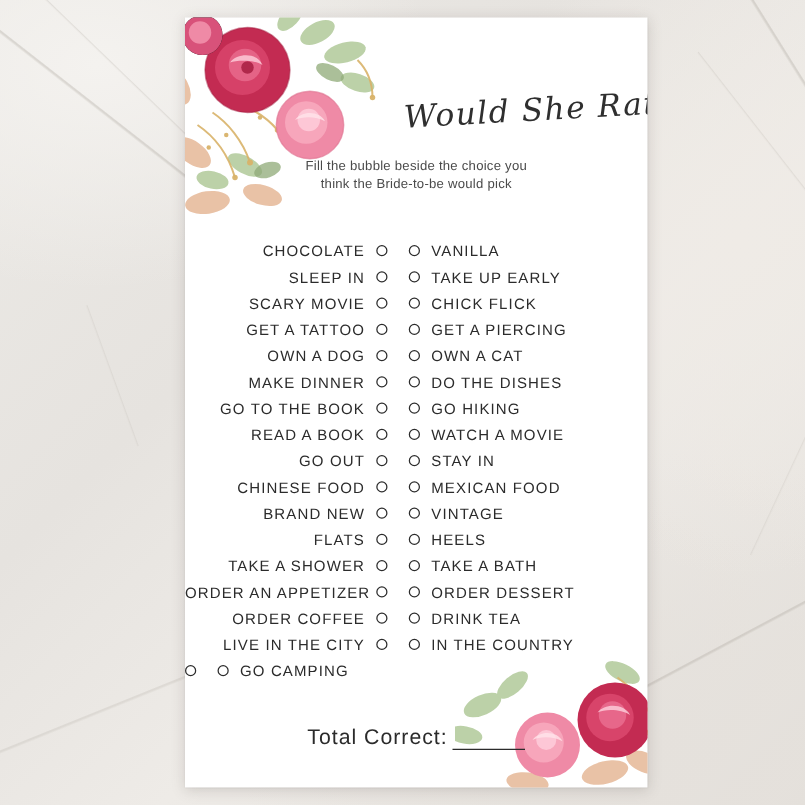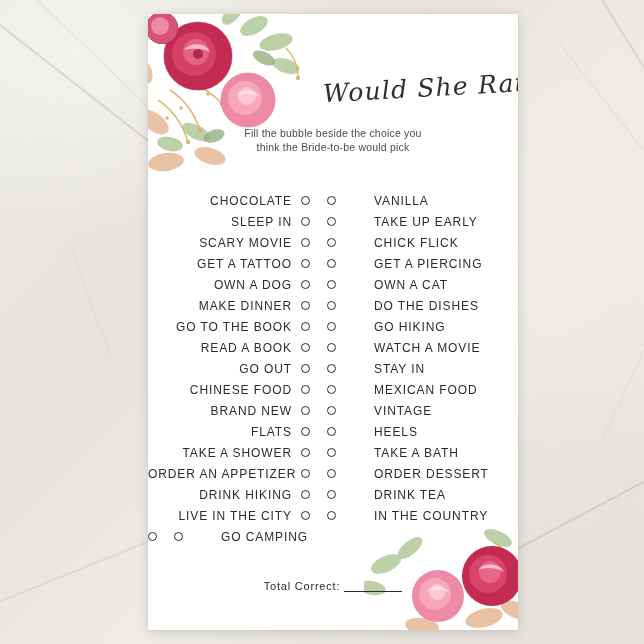--- a/index.html
+++ b/index.html
@@ -113,31 +113,30 @@
     width: 9px;
     height: 9px;
     border: 1.3px solid #2b2b2b;
     border-radius: 50%;
     box-sizing: border-box;
   }
   .gap { width: 17px; }
   .right-label {
     padding-left: 9px;
     white-space: nowrap;
-    margin-left: 29px;
   }
 
   
   .footer {
     position: absolute;
     left: 0;
     top: 566px;
     width: 370px;
     text-align: center;
-    font-size: 11px;
+    font-size: 17px;
     letter-spacing: .8px;
     color: #2b2b2b;
   }
   .footer .line {
     display: inline-block;
     border-bottom: 1.2px solid #2b2b2b;
     width: 58px;
     height: 10px;
     vertical-align: bottom;
     margin-left: 4px;
@@ -356,21 +355,21 @@
           <div class="right-label">TAKE A BATH</div>
         </div>
         <div class="row">
           <div class="left-label">ORDER AN APPETIZER</div>
           <div class="bub"></div>
           <div class="gap"></div>
           <div class="bub"></div>
           <div class="right-label">ORDER DESSERT</div>
         </div>
         <div class="row">
-          <div class="left-label">DRINK HIKING</div>
+          <div class="left-label">ORDER COFFEE</div>
           <div class="bub"></div>
           <div class="gap"></div>
           <div class="bub"></div>
           <div class="right-label">DRINK TEA</div>
         </div>
         <div class="row">
           <div class="left-label">LIVE IN THE CITY</div>
           <div class="bub"></div>
           <div class="gap"></div>
           <div class="bub"></div>

